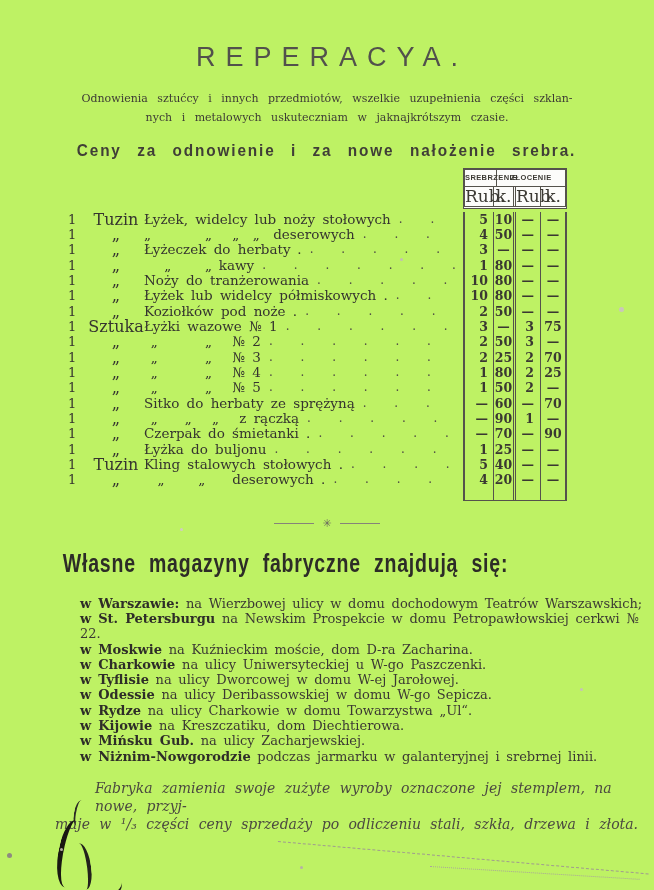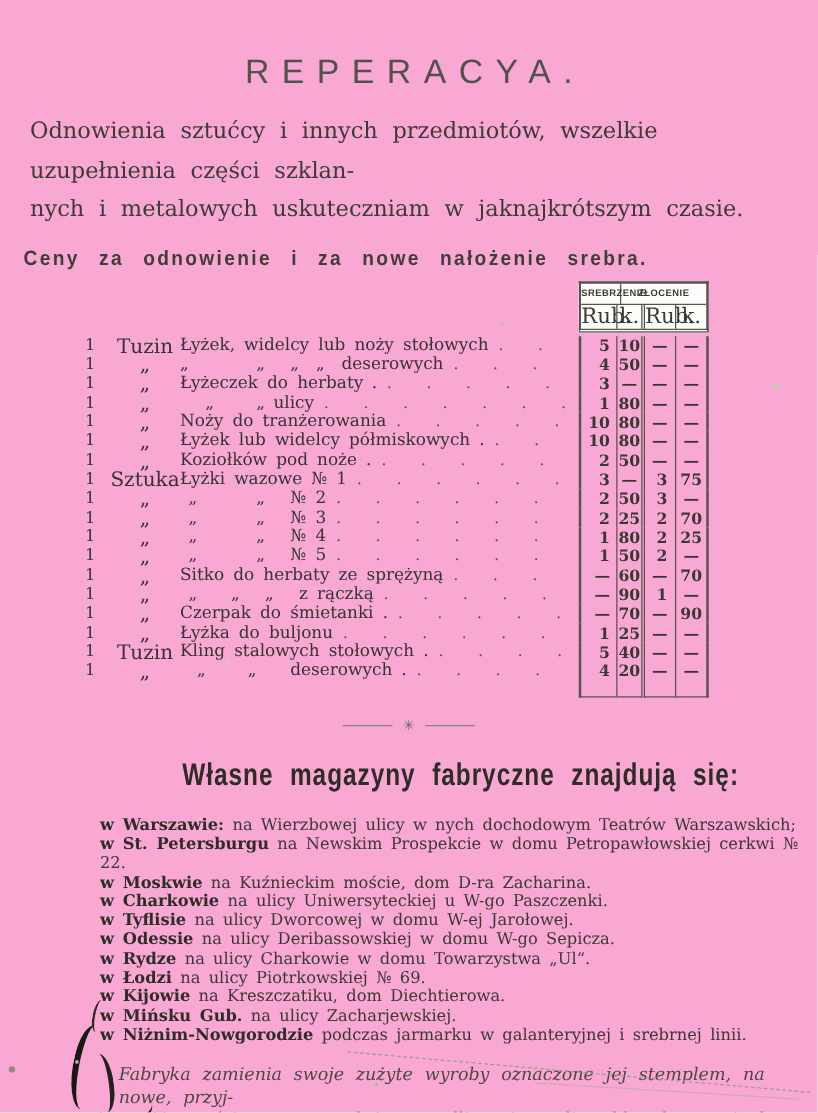--- a/index.html
+++ b/index.html
@@ -1,31 +1,31 @@
 <!DOCTYPE html>
 <html><head>
 <meta charset="utf-8">
 <style>
   html,body { margin:0; padding:0; background:#e9e8e4; }
   .page {
     position:relative; width:654px; height:890px; margin:0 auto;
-    background:#f9a8d4; overflow:hidden;
+    background:#bef264; overflow:hidden;
     font-family:"DejaVu Serif", serif; color:#35342f;
   }
   
   .title {
     margin:0; padding-top:42px; text-align:center;
     font-family:"Liberation Sans", sans-serif; font-weight:400;
     font-size:27px; letter-spacing:10px; color:#52514c; text-indent:10px;
   }
   .intro {
-    margin:16px 24px 0; text-align:left;
-    font-size:18px; line-height:1.75; word-spacing:6px; color:#3d3b35;
-  }
-  .subtitle-wrap { margin-top:13px; text-align:left; }
+    margin:16px 24px 0; text-align:center;
+    font-size:11px; line-height:1.75; word-spacing:6px; color:#3d3b35;
+  }
+  .subtitle-wrap { margin-top:13px; text-align:center; }
   .subtitle {
     display:inline-block; transform:scaleX(0.93);
     font-family:"Liberation Sans", sans-serif; font-weight:700;
     font-size:16.5px; letter-spacing:2px; word-spacing:10px; color:#403e37;
   }
   
   .price-section { position:relative; margin:8px 0 0 62px; width:505px; }
   .tbl-header {
     position:absolute; top:0; right:0; width:104px; box-sizing:border-box;
     border:2px solid #55534c; border-bottom:3px double #55534c;
@@ -54,21 +54,21 @@
   .c-sk   { width:22px; border-right:3px double #55534c; }
   .c-zrub { width:25px; border-right:1px solid #55534c; text-align:right; padding-right:6px; }
   .c-zk   { width:26px; border-right:2px solid #55534c; }
   .filler > span { height:13px !important; border-bottom:1.5px solid #55534c; }
   .filler .fq { border-bottom:none; }
   
   .divider { margin-top:18px; display:flex; justify-content:center; align-items:center; gap:8px; color:#6b695f; }
   .divider .line { width:40px; border-top:1px solid #86837a; }
   .divider .orn { font-size:11px; line-height:10px; }
   
-  .branches-heading-wrap { margin-top:20px; text-align:right; }
+  .branches-heading-wrap { margin-top:20px; text-align:left; }
   .branches-heading {
     display:inline-block; transform:scaleX(0.78);
     font-family:"Liberation Sans", sans-serif; font-weight:700;
     font-size:25px; letter-spacing:1px; word-spacing:9px; color:#2d2c27;
   }
   .cities { margin:18px 0 0 80px; padding:0; list-style:none;
     font-size:13px; line-height:15.3px; word-spacing:2.5px; color:#3b3933; }
   .city-name { font-weight:700; color:#2e2d28; }
   .city-line2 { display:block; margin-left:85px; }
   
@@ -147,21 +147,21 @@
           <span class="leader">.   .   .   .   .   .   .   .   .   .   .   .   .   .</span>
           <span class="cell c-srub">3</span>
           <span class="cell c-sk">—</span>
           <span class="cell c-zrub">—</span>
           <span class="cell c-zk">—</span>
         </div>
 
         <div class="prow">
           <span class="qty">1</span>
           <span class="unit">„</span>
-          <span class="item">  „   „ ulicy</span>
+          <span class="item">  „   „ kawy</span>
           <span class="leader">.   .   .   .   .   .   .   .   .   .   .   .   .   .</span>
           <span class="cell c-srub">1</span>
           <span class="cell c-sk">80</span>
           <span class="cell c-zrub">—</span>
           <span class="cell c-zk">—</span>
         </div>
 
         <div class="prow">
           <span class="qty">1</span>
           <span class="unit">„</span>
@@ -336,21 +336,21 @@
   </div>
 
   <div class="branches-heading-wrap">
     <span class="branches-heading">Własne magazyny fabryczne znajdują się:</span>
   </div>
 
   <ul class="cities">
 
       <li class="city-line">
         <span class="city-name">w Warszawie:</span>
-        <span>na Wierzbowej ulicy w nych dochodowym Teatrów Warszawskich;</span>
+        <span>na Wierzbowej ulicy w domu dochodowym Teatrów Warszawskich;</span>
       </li>
 
       <li class="city-line">
         <span class="city-name">w St. Petersburgu</span>
         <span>na Newskim Prospekcie w domu Petropawłowskiej cerkwi № 22.</span>
         <span class="city-line2"></span>
       </li>
 
       <li class="city-line">
         <span class="city-name">w Moskwie</span>
@@ -375,25 +375,20 @@
         <span>na ulicy Deribassowskiej w domu W-go Sepicza.</span>
         <span class="city-line2"></span>
       </li>
 
       <li class="city-line">
         <span class="city-name">w Rydze</span>
         <span>na ulicy Charkowie w domu Towarzystwa „Ul“.</span>
         <span class="city-line2"></span>
       </li>
 
-      <li class="city-line">
-        <span class="city-name">w Łodzi</span>
-        <span>na ulicy Piotrkowskiej № 69.</span>
-        <span class="city-line2"></span>
-      </li>
 
       <li class="city-line">
         <span class="city-name">w Kijowie</span>
         <span>na Kreszczatiku, dom Diechtierowa.</span>
         <span class="city-line2"></span>
       </li>
 
       <li class="city-line">
         <span class="city-name">w Mińsku Gub.</span>
         <span>na ulicy Zacharjewskiej.</span>

